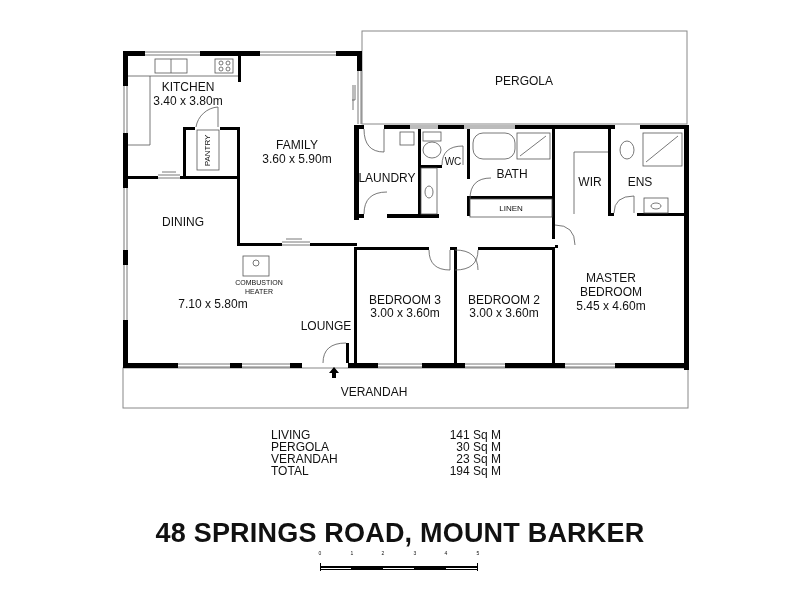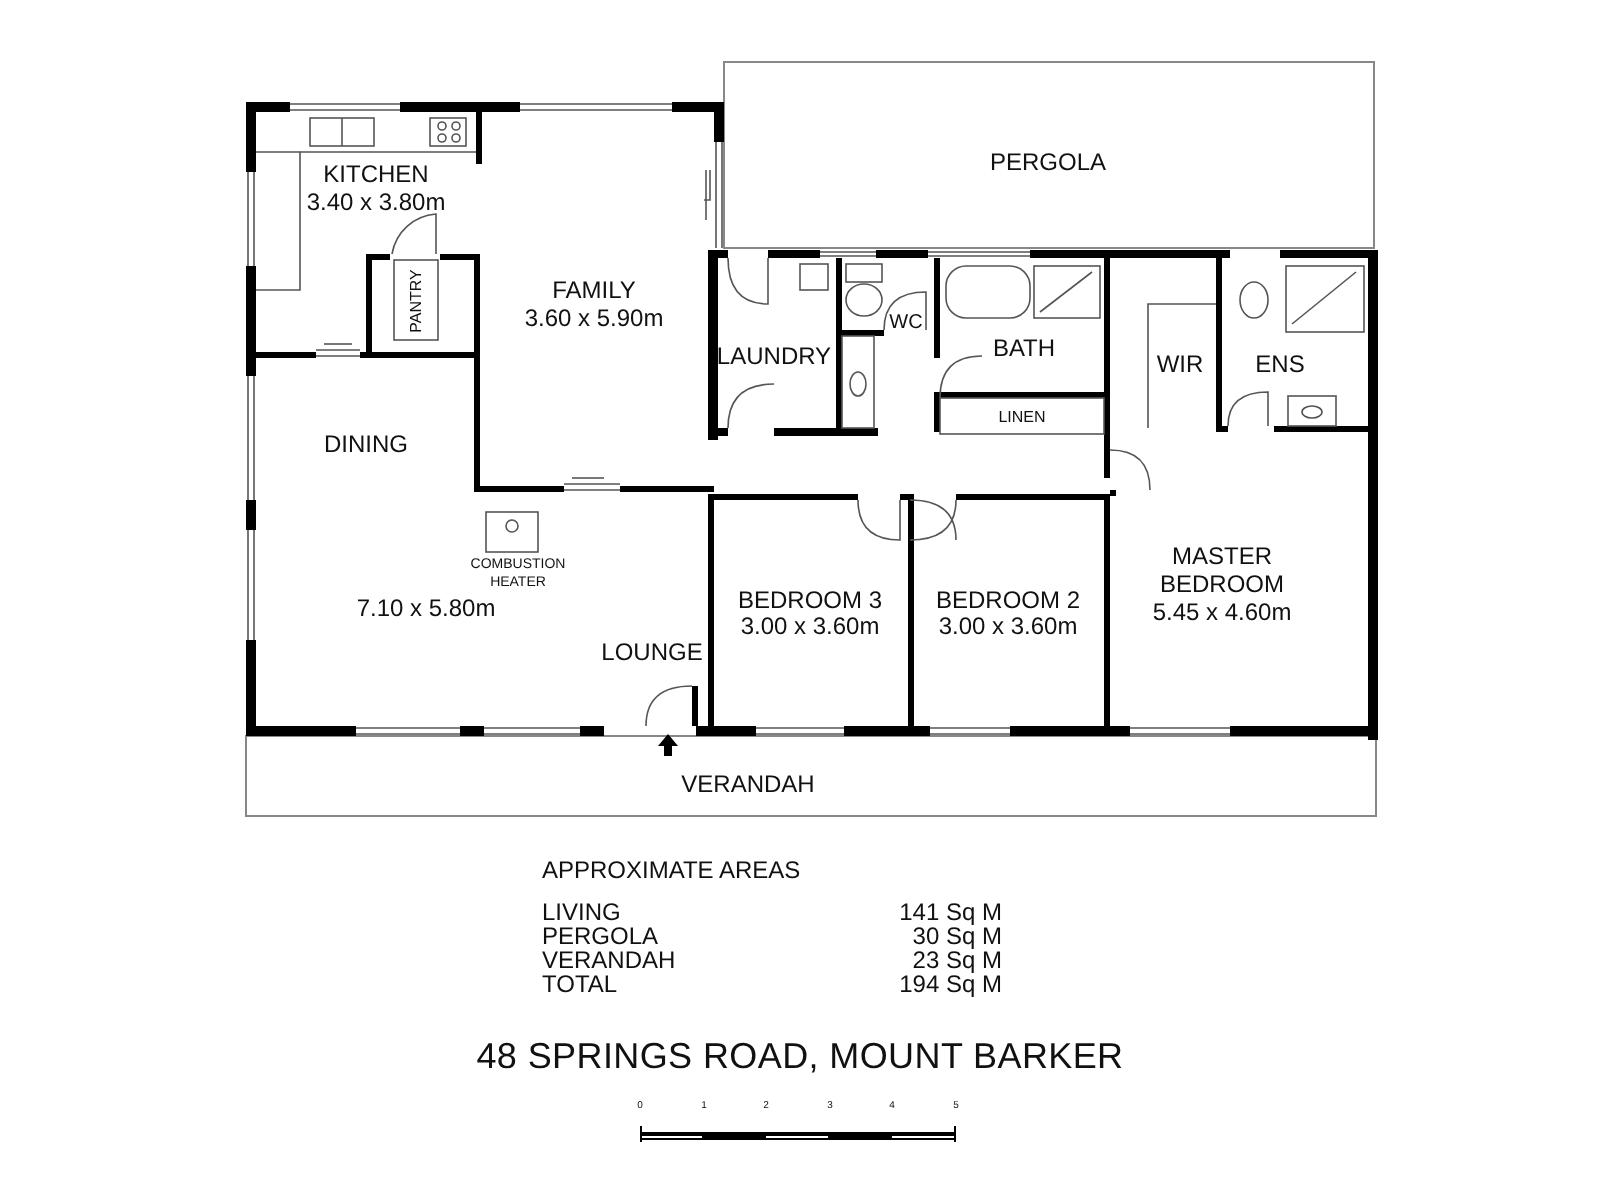--- a/index.html
+++ b/index.html
@@ -8,21 +8,21 @@
   svg.plan { position: absolute; left: 0; top: 0; }
   .lbl { position: absolute; font-size: 12px; line-height: 13px; text-align: center;
          white-space: nowrap; transform: translateX(-50%); color: #111; }
   .lbl.sm { font-size: 8px; line-height: 9px; }
   .lbl.xs { font-size: 7px; line-height: 8px; }
   .room { position: absolute; }
   .pantry-txt { position: absolute; font-size: 8px; transform: rotate(-90deg); transform-origin: center; white-space: nowrap; }
   .areas { position: absolute; left: 271px; top: 429px; width: 230px; font-size: 12px; line-height: 12px; }
   .areas .hdr { margin-bottom: 9px; }
   .areas .row { display: flex; justify-content: space-between; gap: 46px; }
-  .title { position: absolute; left: 0; width: 800px; top: 518px; text-align: center; font-size: 18px; letter-spacing: 0.2px; }
+  .title { position: absolute; left: 0; width: 800px; top: 518px; text-align: center; font-size: 27px; letter-spacing: 0.2px; font-weight: bold; }
   .scale-lbl { position: absolute; font-size: 5px; top: 550px; transform: translateX(-50%); }
 </style>
 </head>
 <body>
 
 <svg class="plan" width="800" height="600" viewBox="0 0 800 600">
 
   <rect x="362" y="31" width="325" height="93" fill="none" stroke="#888" stroke-width="1"></rect>
 
   <rect x="123" y="368" width="565" height="40" fill="none" stroke="#888" stroke-width="1"></rect>
@@ -240,21 +240,20 @@
 </div>
 <div class="room">
   <div class="lbl" style="left:611px;top:272px;">MASTER</div>
   <div class="lbl" style="left:611px;top:286px;">BEDROOM</div>
   <div class="lbl" style="left:611px;top:300px;">5.45 x 4.60m</div>
 </div>
 
 <div class="lbl" style="left:374px;top:386px;">VERANDAH</div>
 
 <div class="areas">
-  <div class="hdr">APPROXIMATE AREAS</div>
   <div class="row">
     <span>LIVING</span>
     <span>141 Sq M</span>
   </div>
   <div class="row">
     <span>PERGOLA</span>
     <span>30 Sq M</span>
   </div>
   <div class="row">
     <span>VERANDAH</span>

